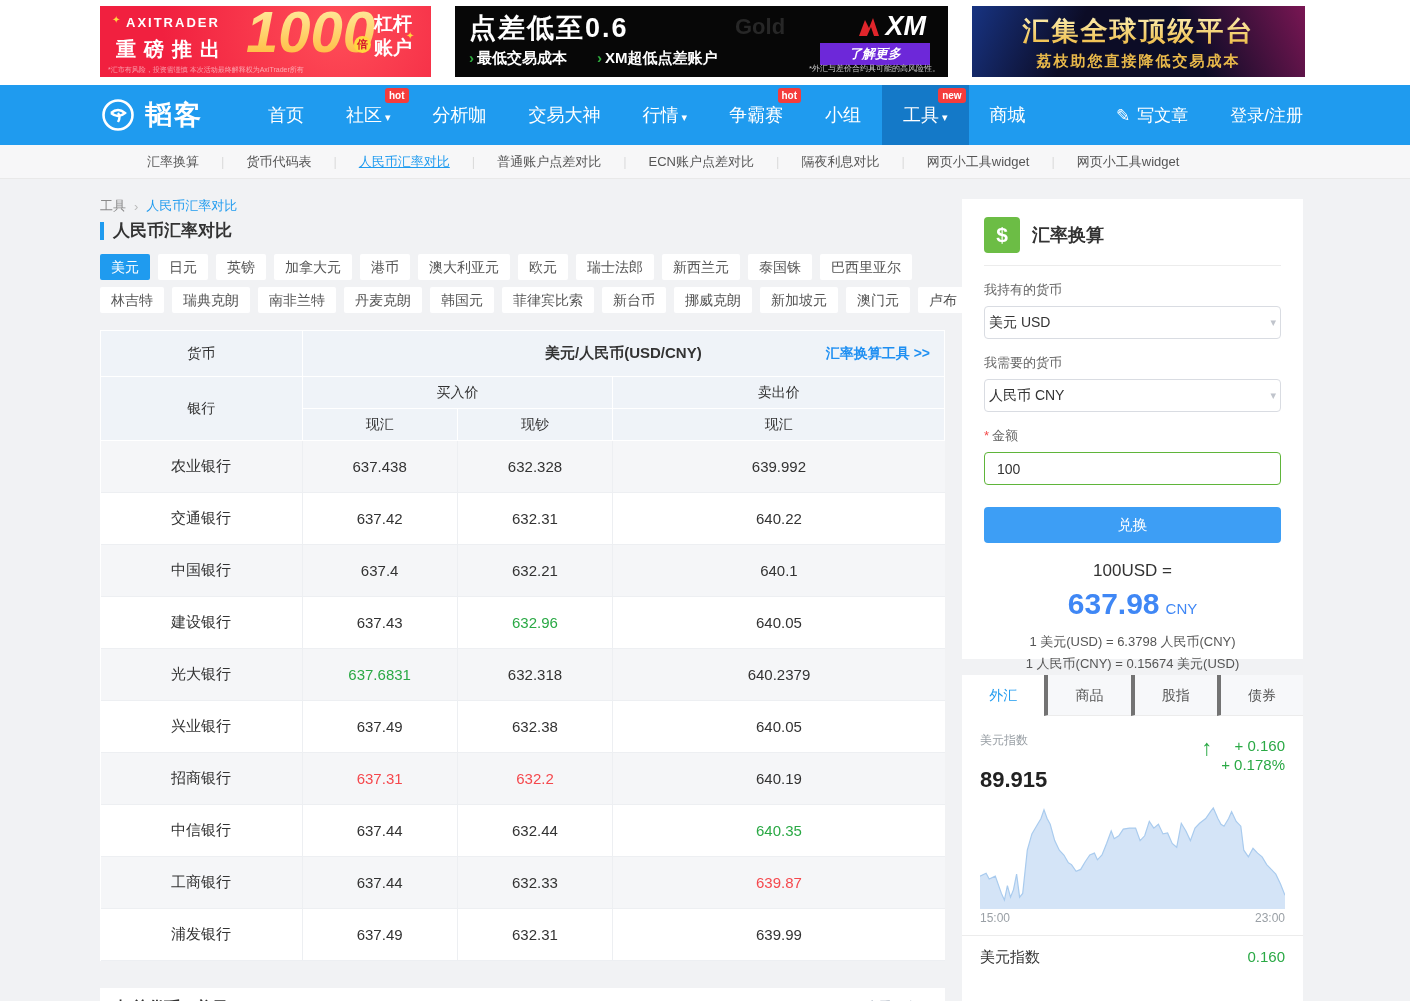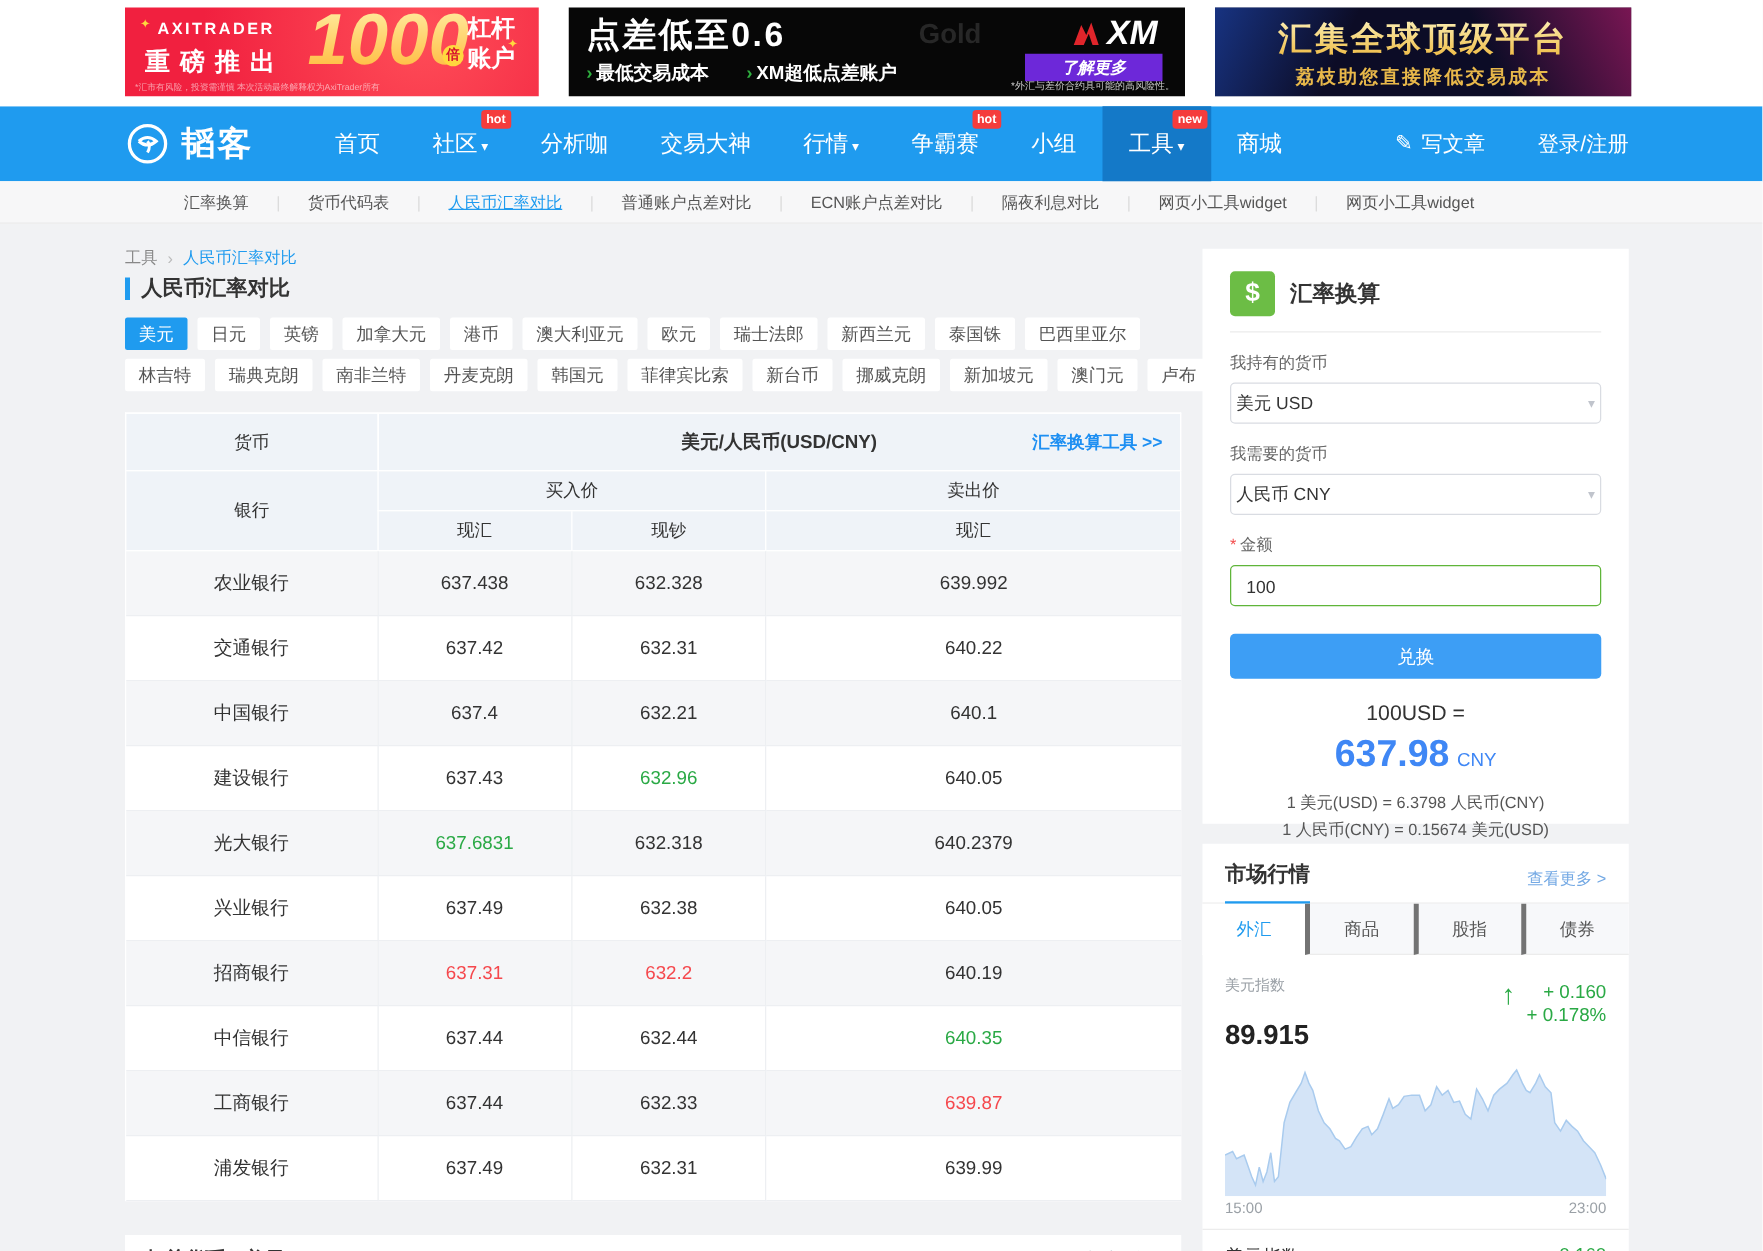--- a/index.html
+++ b/index.html
@@ -383,24 +383,20 @@
         <span>637.98</span><span class="cv-unit">CNY</span>
       </div>
       <div class="cv-rates">
         <div>1 美元(USD) = 6.3798 人民币(CNY)</div>
         <div>1 人民币(CNY) = 0.15674 美元(USD)</div>
       </div>
     </div>
   </div>
 
   <div class="market">
-    <div class="mk-head">
-      <span class="mk-title">市场行情</span>
-      <span class="mk-more">查看更多 &gt;</span>
-    </div>
     <div class="mk-tabs" id="market-tabs">
         <div class="mtab active">外汇</div>
         <div class="mtab">商品</div>
         <div class="mtab">股指</div>
         <div class="mtab">债券</div>
       </div>
     <div class="mk-info">
       <div>
         <div class="mi-name">美元指数</div>
         <div class="mi-price">89.915</div>

